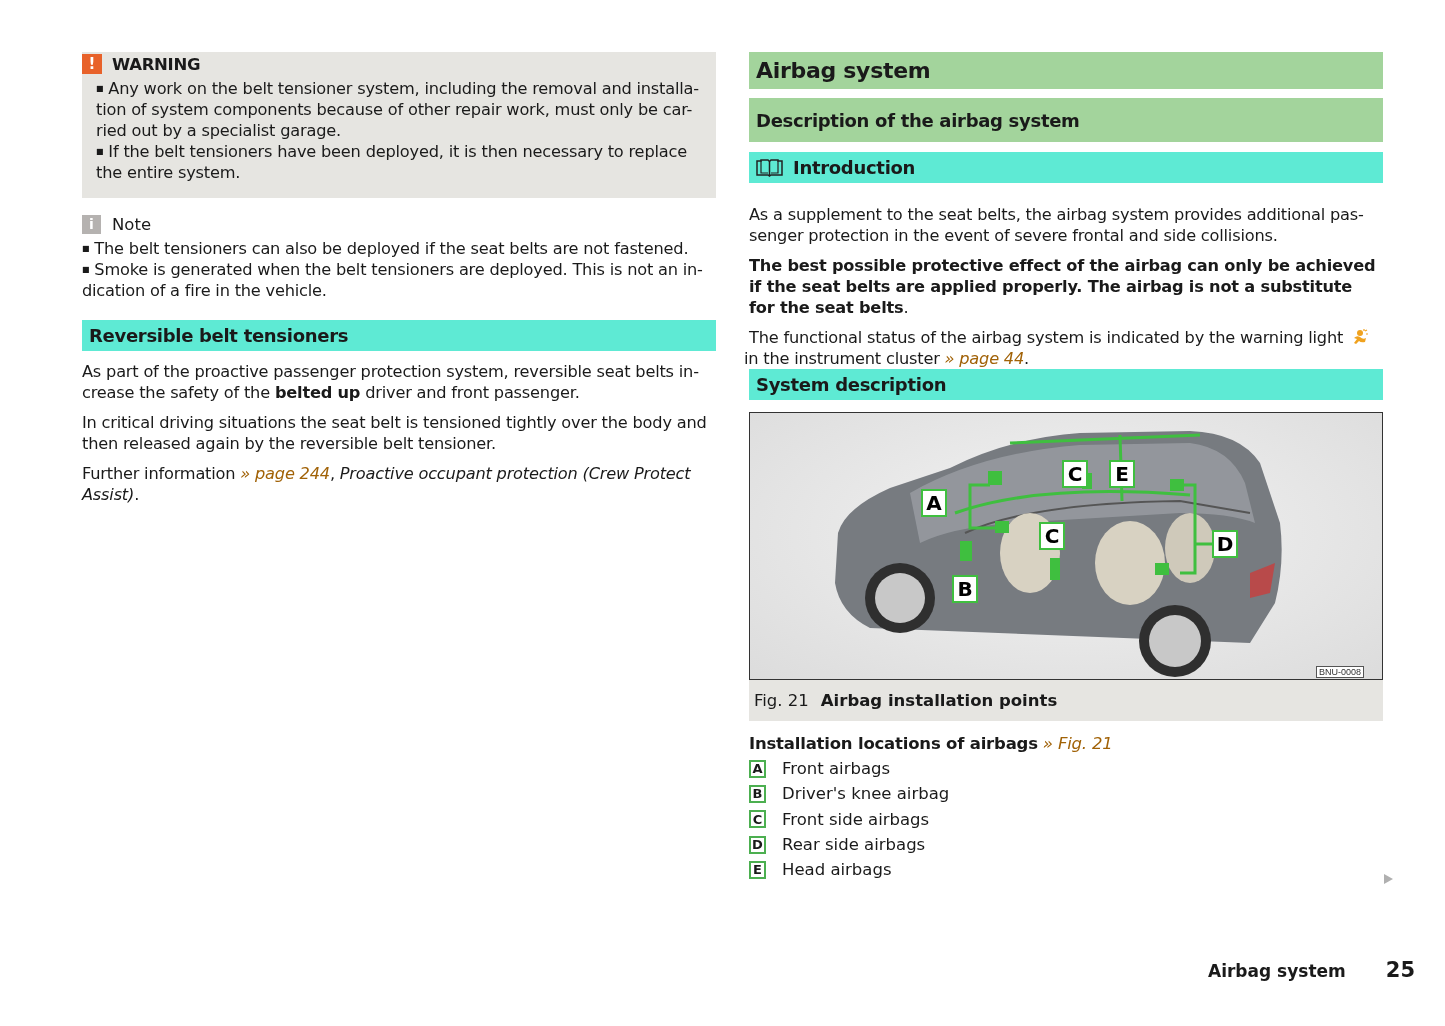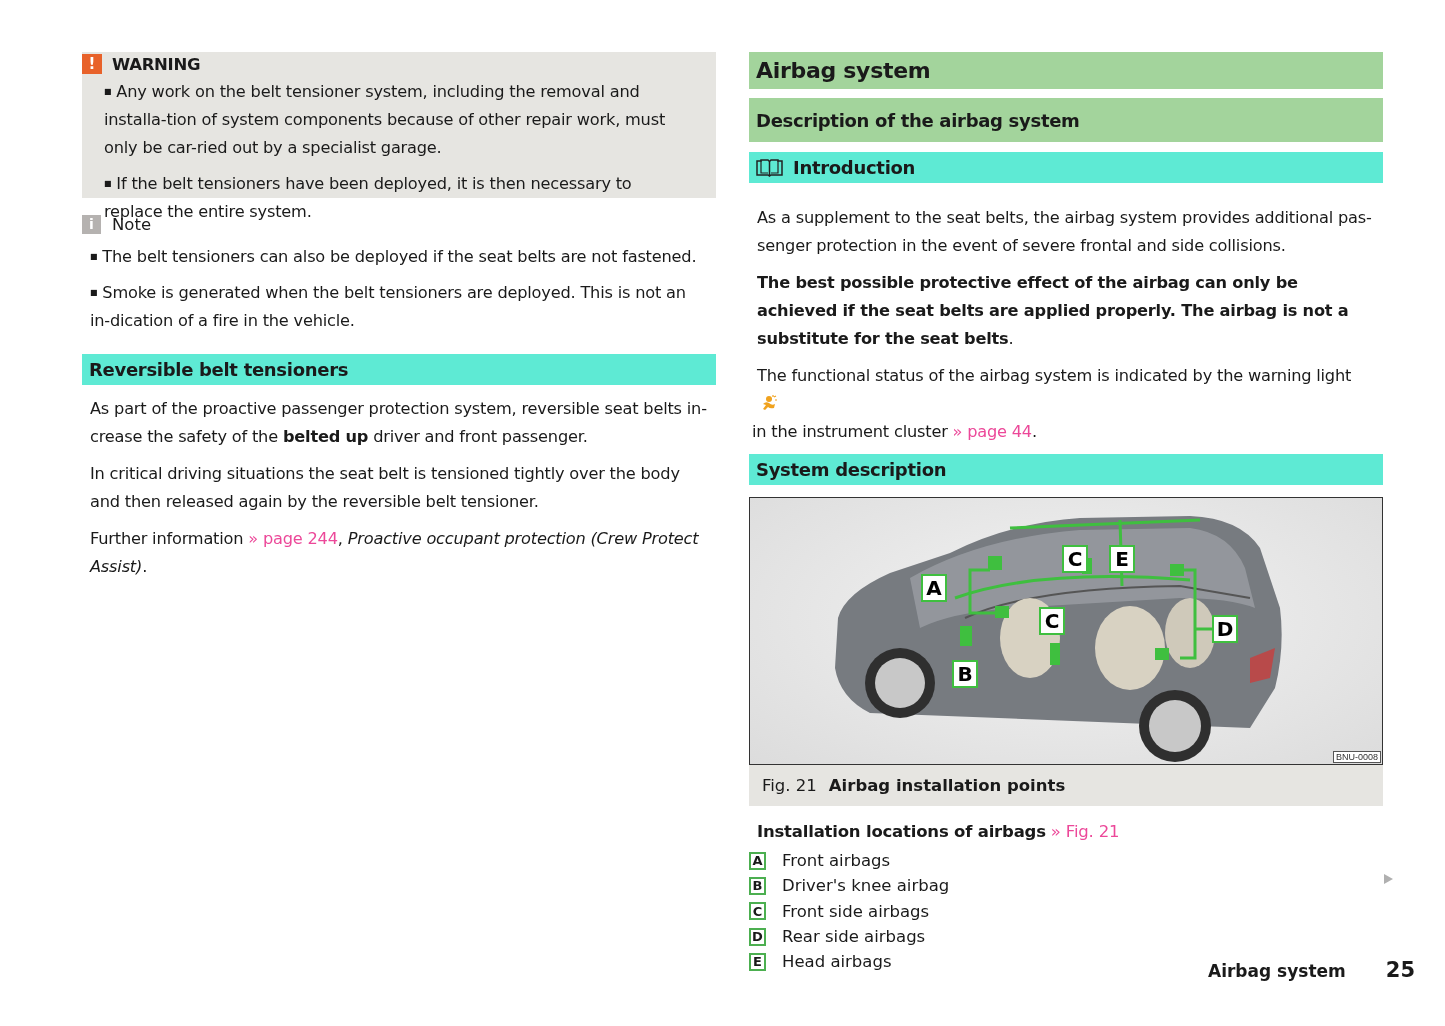--- a/index.html
+++ b/index.html
@@ -5,23 +5,23 @@
   html, body { margin: 0; padding: 0; background: #ffffff; }
   body {
     width: 1445px; height: 1026px; position: relative; overflow: hidden;
     font-family: "DejaVu Sans", "Liberation Sans", sans-serif;
     color: #1a1a1a;
   }
   .col { position: absolute; top: 52px; }
   .col-left { left: 82px; width: 634px; }
   .col-right { left: 749px; width: 634px; }
 
-  .p { font-size: 16.2px; line-height: 28px; margin: 8px; letter-spacing: -0.2px; }
+  .p { font-size: 16.2px; line-height: 21px; margin: 0; letter-spacing: -0.2px; }
   .bold { font-weight: bold; }
-  .green { color: #ec4899; }
+  .green { color: #a16207; font-style: italic; }
   .italic { font-style: italic; }
 
   
   .warning-box { background: #e6e5e1; padding: 0 14px 11px 14px; height: 146px; box-sizing: border-box; }
   .warn-head { display: flex; align-items: center; height: 24px; margin-left: -14px; }
   .warn-icon { width: 20px; height: 20px; background: #e8622a; color: #fff; font-weight: bold;
     font-size: 15px; display: flex; align-items: center; justify-content: center; }
   .warn-title { font-weight: bold; font-size: 16.5px; margin-left: 10px; letter-spacing: -0.3px; }
   .bullet::before { content: "\25A0"; font-size: 8px; vertical-align: 3px; margin-right: 5px; }
 
@@ -38,23 +38,23 @@
   .bar-h2 { height: 44px; font-size: 18px; margin-top: 9px; }
 
   .section-rev { margin-top: 19px; text-align: right; }
   .para { margin-top: 9px; }
 
   .intro-bar { margin-top: 10px; }
   .book-icon { width: 27px; height: 18px; margin-right: 10px; }
 
   .fig-box { margin-top: 12px; width: 634px; height: 268px; border: 1px solid #333; box-sizing: border-box;
     background: radial-gradient(ellipse at 50% 45%, #f3f3f3 0%, #dcdcdc 100%); position: relative; overflow: hidden; }
-  .fig-code { position: absolute; right: 1px; bottom: 1px; font-size: 9px; border: 1px solid #555; padding: 0 2px;
+  .fig-code { position: absolute; right: 18px; bottom: 1px; font-size: 9px; border: 1px solid #555; padding: 0 2px;
     background: #fff; color: #333; font-family: "Liberation Sans", sans-serif; }
-  .fig-caption { background: #e6e5e1; height: 41px; display: flex; align-items: center; padding-left: 13px; font-size: 16.5px; }
+  .fig-caption { background: #e6e5e1; height: 41px; display: flex; align-items: center; padding-left: 5px; font-size: 16.5px; }
   .fig-caption .fig-label { margin-right: 12px; }
 
   .locations { margin-top: 12px; }
   .loc-row { display: flex; align-items: center; height: 25.3px; }
   .loc-key { width: 17px; height: 18px; border: 2px solid #4caf50; box-sizing: border-box; font-weight: bold;
     font-size: 13px; display: flex; align-items: center; justify-content: center; margin-right: 16px; background: #fff; }
   .loc-text { font-size: 16.5px; }
 
   .next-arrow { position: absolute; left: 1384px; top: 874px; width: 0; height: 0;
     border-left: 9px solid #b0b0b0; border-top: 5.5px solid transparent; border-bottom: 5.5px solid transparent; }

